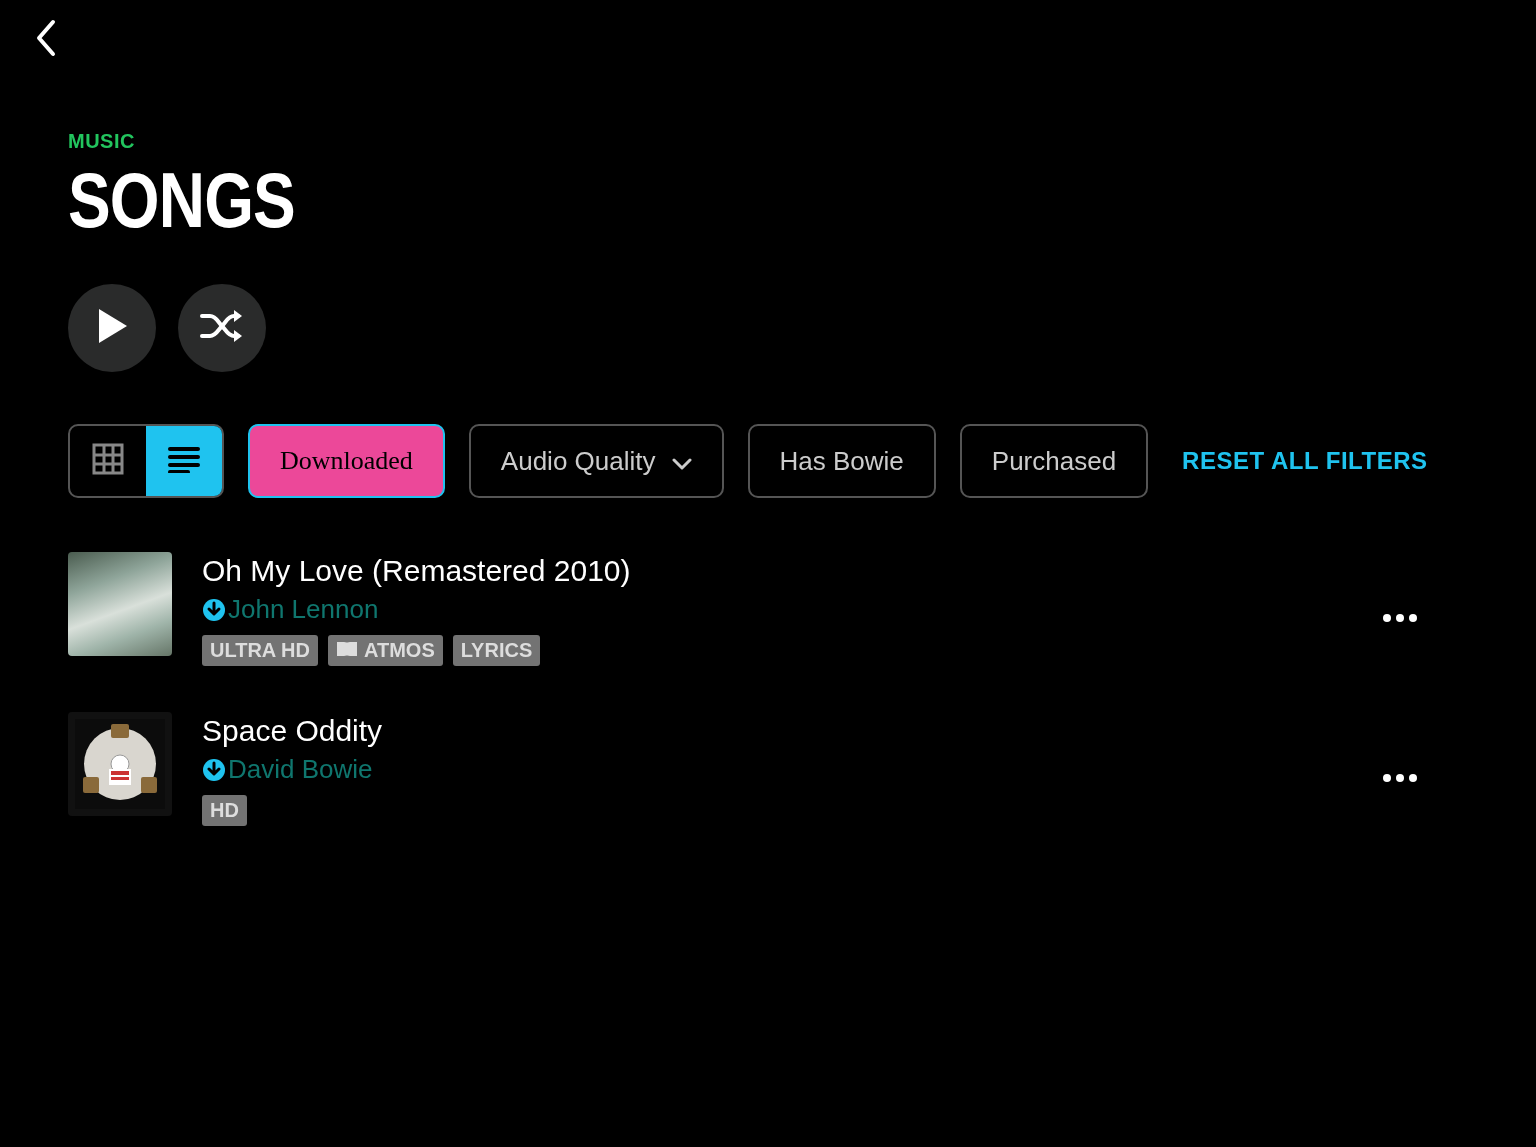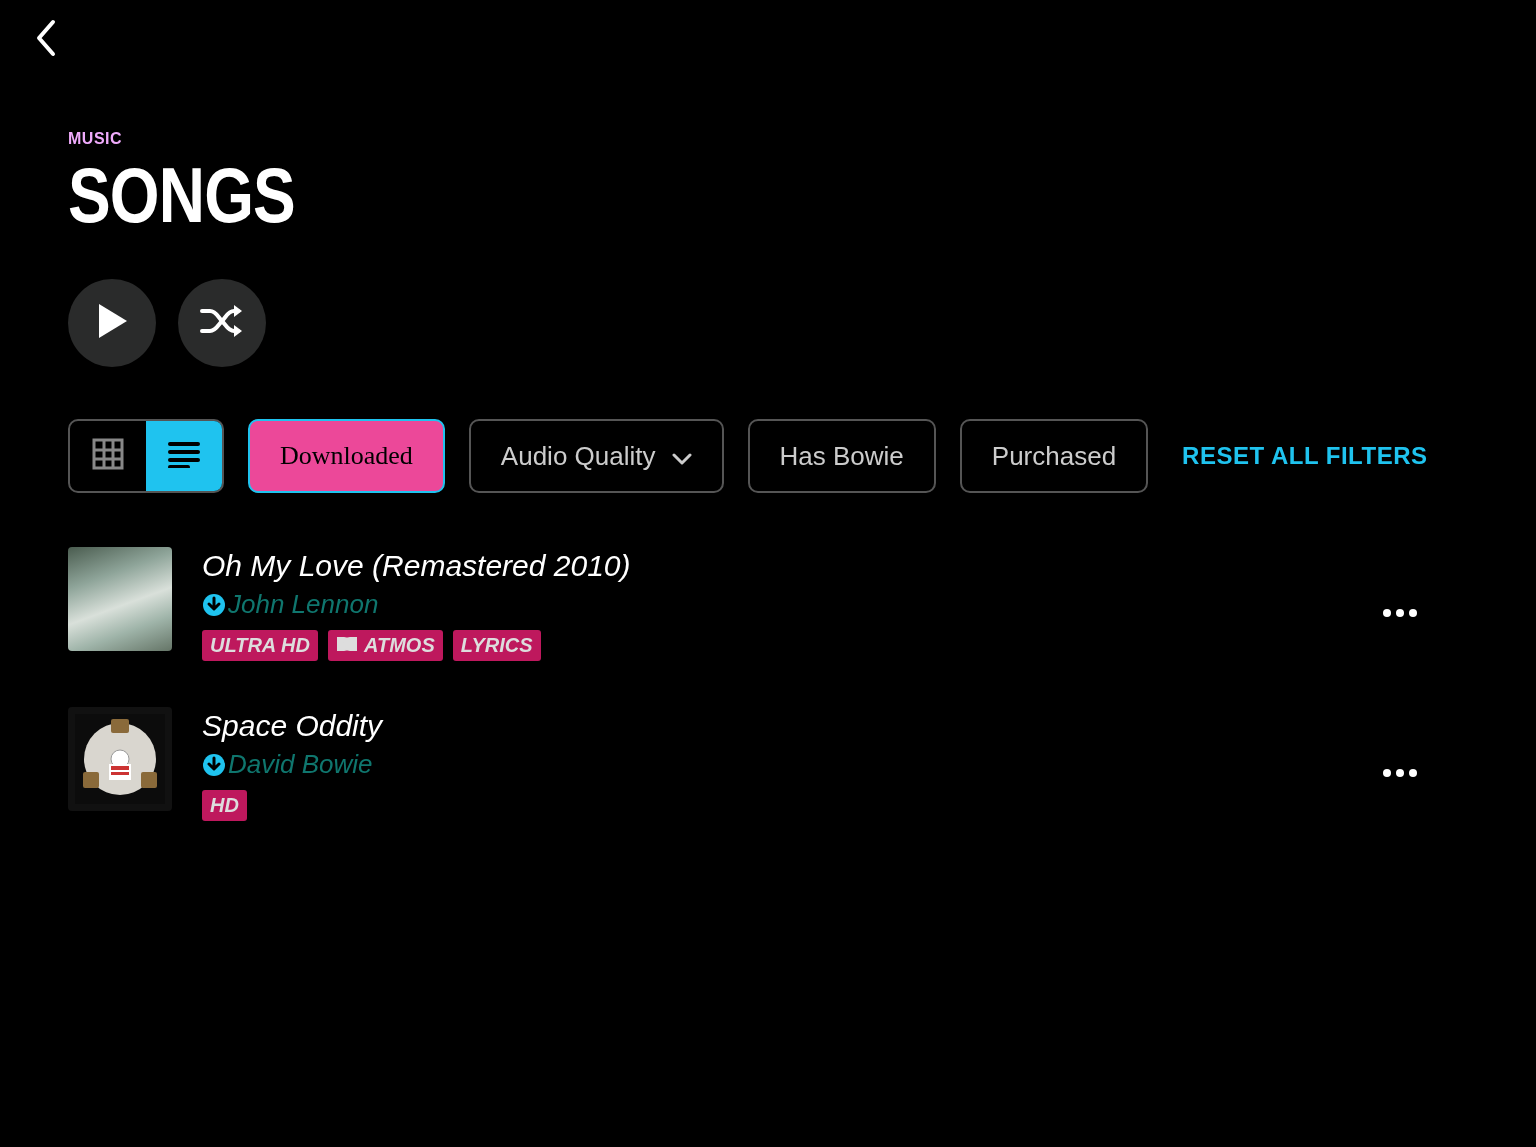--- a/index.html
+++ b/index.html
@@ -19,22 +19,22 @@
     height: 40px;
     display: flex;
     align-items: center;
     justify-content: center;
     cursor: pointer;
   }
   .content {
     padding: 130px 68px 0 68px;
   }
   .breadcrumb {
-    color: #f0abfc;
-    font-size: 16px;
+    color: #22c55e;
+    font-size: 20px;
     font-weight: 700;
     letter-spacing: 0.5px;
   }
   .page-title {
     font-size: 78px;
     font-weight: 900;
     font-stretch: condensed;
     letter-spacing: -1px;
     margin-top: 2px;
     transform: scaleX(0.82);
@@ -108,21 +108,20 @@
   .song-list {
     margin-top: 54px;
     display: flex;
     flex-direction: column;
     gap: 46px;
   }
   .song-row {
     display: flex;
     align-items: flex-start;
     gap: 30px;
-    font-style: italic;
   }
   .cover {
     width: 104px;
     height: 104px;
     border-radius: 4px;
     flex-shrink: 0;
     background: #444;
     position: relative;
     overflow: hidden;
   }
@@ -154,21 +153,21 @@
   .dl-icon {
     width: 24px; height: 24px;
     display:flex; align-items:center; justify-content:center;
   }
   .badges {
     display: flex;
     gap: 10px;
     margin-top: 4px;
   }
   .badge {
-    background: #be185d;
+    background: #737373;
     color: #ddd;
     font-size: 20px;
     font-weight: 700;
     padding: 4px 8px;
     border-radius: 3px;
     display: flex;
     align-items: center;
     gap: 6px;
     text-align: right;
   }

